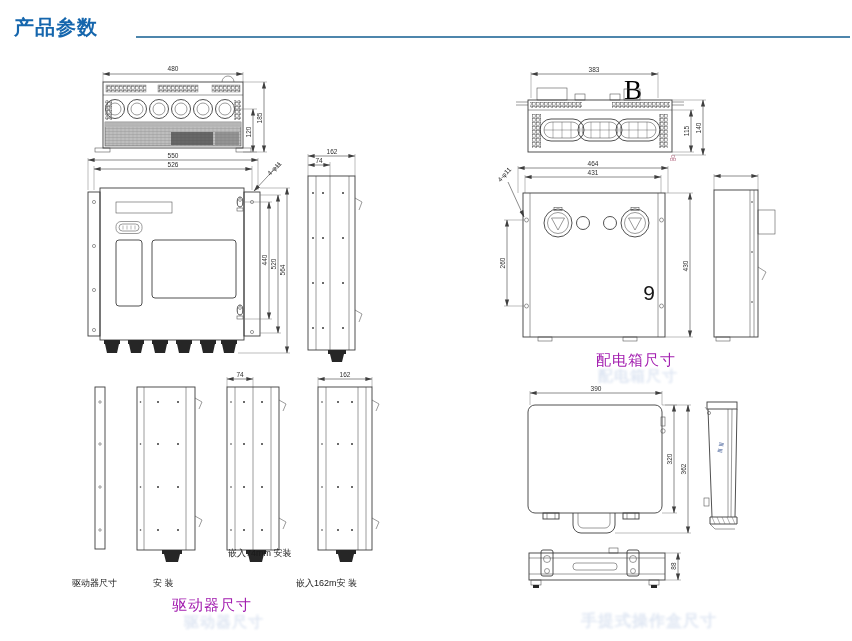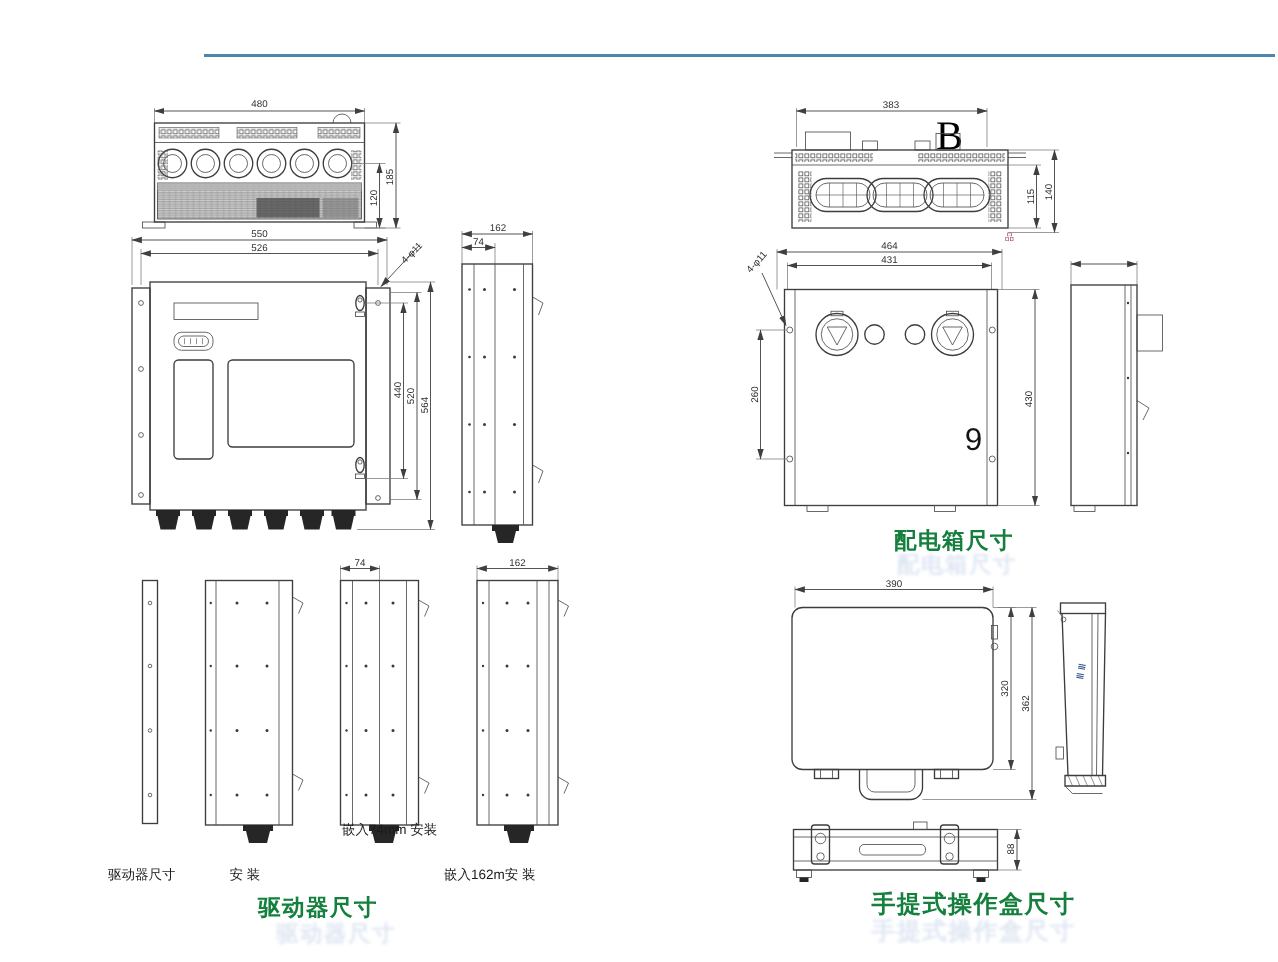--- a/index.html
+++ b/index.html
@@ -1,20 +1,20 @@
 <!DOCTYPE html>
 <html><head>
 <meta charset="utf-8">
 <style>
   html,body{margin:0;padding:0;background:#fff;font-family:"Liberation Sans",sans-serif;}
   .page{position:relative;width:852px;height:641px;background:#ffffff;overflow:hidden;}
   .hdr-title{position:absolute;left:14px;top:14px;font-size:20px;font-weight:bold;color:#1566ad;letter-spacing:1px;}
   .hdr-line{position:absolute;left:136px;top:36px;right:2px;height:2px;background:#4d86ac;}
   .d{position:absolute;}
-  .cap{position:absolute;color:#15803d;font-weight:bold;letter-spacing:1px;}
+  .cap{position:absolute;color:#a21caf;font-weight:normal;letter-spacing:1px;}
   .cap-ghost{position:absolute;color:#3060b0;opacity:.15;filter:blur(1px);font-weight:bold;letter-spacing:1px;}
   .mlabel{position:absolute;font-size:9px;color:#1a1a1a;white-space:nowrap;}
   svg text{font-family:"Liberation Sans",sans-serif;}
   .dt{font-size:6.5px;fill:#2e2e2e;}
   .o{fill:none;stroke:#3d3d3d;stroke-width:0.9;}
   .t{fill:none;stroke:#4a4a4a;stroke-width:0.55;}
   .t4{fill:none;stroke:#4a4a4a;stroke-width:0.4;}
   .dim{stroke:#4f4f4f;stroke-width:0.65;fill:none;}
   .ext{stroke:#7a7a7a;stroke-width:0.5;fill:none;}
   .dk{fill:#262626;stroke:none;}
@@ -40,20 +40,21 @@
           <rect x="0.6" y="0.6" width="2.6" height="2.6" fill="none" stroke="#5a5a5a" stroke-width="0.55"></rect>
         </pattern>
       <pattern id="gr" width="4" height="3" patternUnits="userSpaceOnUse">
           <rect width="4" height="3" fill="#cfcfcf"></rect>
           <path d="M0,0.5 H4 M0,2 H4" stroke="#8a8a8a" stroke-width="0.5"></path>
           <path d="M2,0 V3" stroke="#9a9a9a" stroke-width="0.45"></path>
         </pattern>
     </defs>
   </svg>
 
+  <div class="hdr-title">产品参数</div>
   <div class="hdr-line"></div>
 
   <svg class="d" style="left:75px;top:62px" width="215" height="100" viewBox="0 0 215 100">
     <path class="ext" d="M28,20 V10 M168,20 V10"></path>
     <line class="dim" x1="28" y1="12" x2="168" y2="12" marker-start="url(#as)" marker-end="url(#ae)"></line>
     <text class="dt" x="98" y="9" text-anchor="middle">480</text>
     <rect class="o" x="28" y="20" width="140" height="66"></rect>
     <path class="t" d="M147,20 a6,6 0 0 1 12,0"></path>
     <rect x="31" y="23" width="40" height="7" fill="url(#sq)" stroke="#666" stroke-width="0.4"></rect>
     <rect x="83" y="23" width="40" height="7" fill="url(#sq)" stroke="#666" stroke-width="0.4"></rect>
@@ -407,16 +408,15 @@
     </g>
     <rect class="t" x="16" y="38" width="10" height="5"></rect>
       <rect class="t" x="134" y="38" width="10" height="5"></rect>
     <rect class="dk" x="18" y="43" width="6" height="3"></rect>
       <rect class="dk" x="136" y="43" width="6" height="3"></rect>
     <path class="ext" d="M150,11 H166 M150,38 H166"></path>
     <line class="dim" x1="163" y1="11" x2="163" y2="38" marker-start="url(#as)" marker-end="url(#ae)"></line>
     <text class="dt" transform="rotate(-90 161 24)" x="161" y="24" text-anchor="middle">88</text>
   </svg>
 
-  <div class="cap" style="left:581px;top:593px;font-size:16px">手提式操作盒尺寸</div>
   <div class="cap-ghost" style="left:581px;top:611px;font-size:16px">手提式操作盒尺寸</div>
 
 </div>
 
 </body></html>

